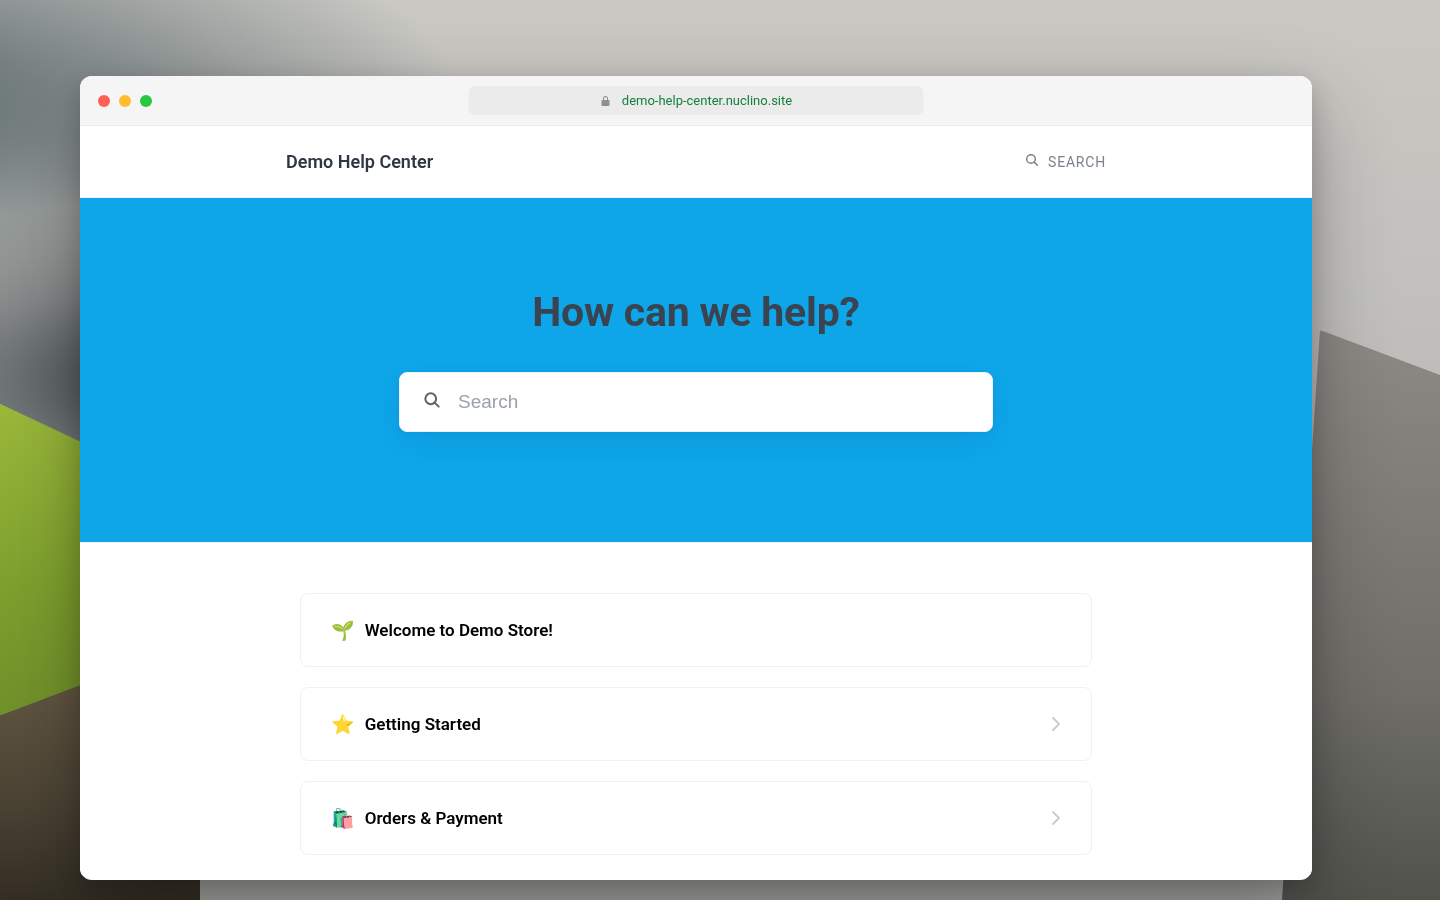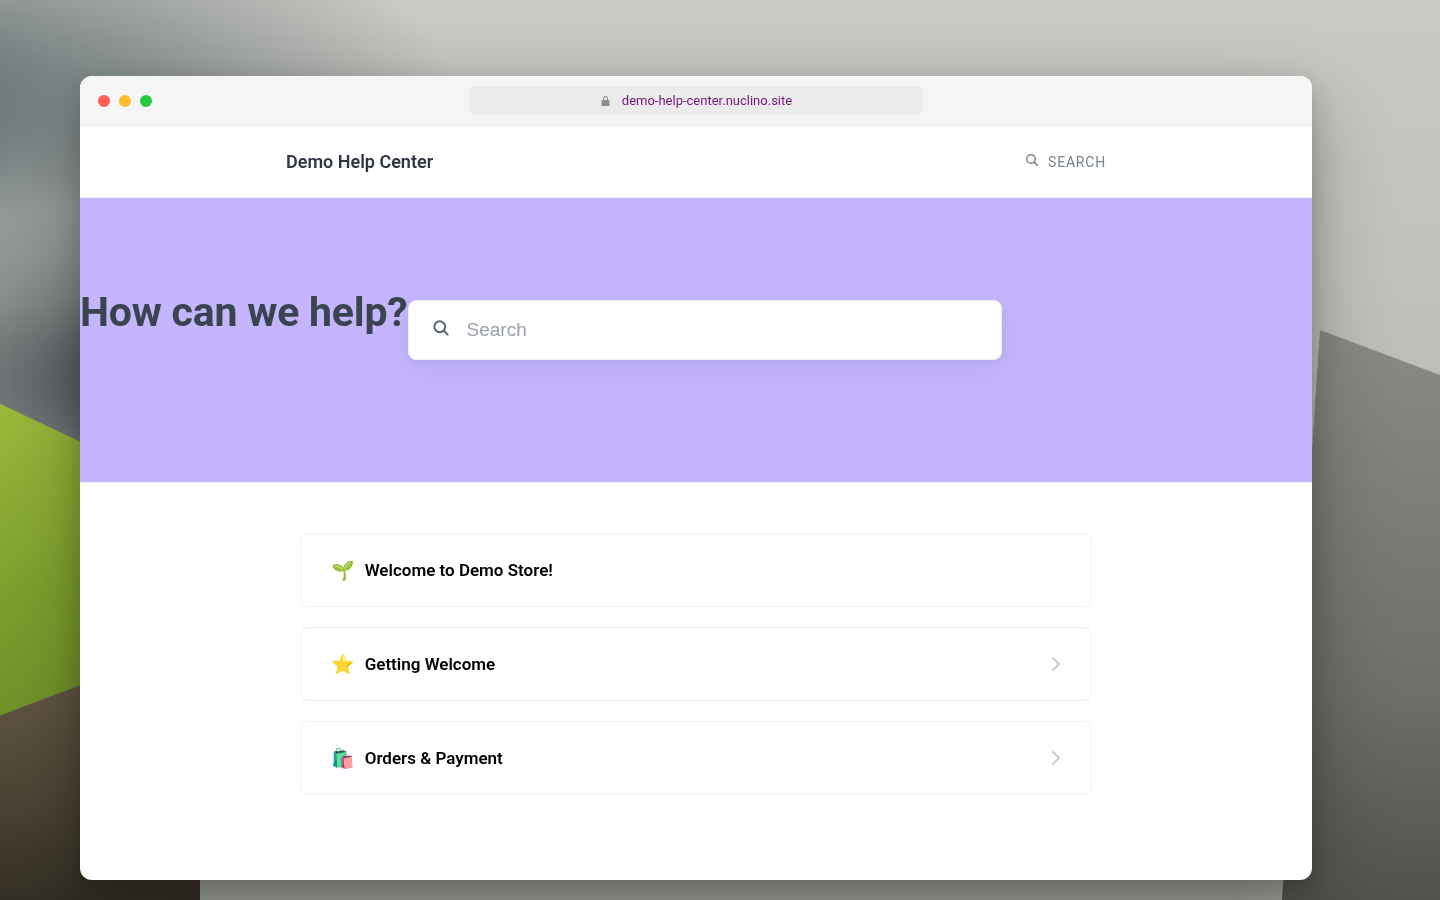--- a/index.html
+++ b/index.html
@@ -74,21 +74,21 @@
     position: absolute;
     left: 50%; transform: translateX(-50%);
     width: 455px; height: 29px;
     background: #ebebec;
     border-radius: 7px;
     display: flex;
     align-items: center;
     justify-content: center;
     gap: 10px;
     font-size: 13px;
-    color: #701a75;
+    color: #15803d;
   }
   .lock-icon svg { width: 12px; height: 12px; display: block; }
 
   .page {
     flex: 1;
     display: flex;
     flex-direction: column;
     overflow: hidden;
   }
 
@@ -115,24 +115,24 @@
     align-items: center;
     gap: 8px;
     color: #7a828c;
     font-size: 14px;
     letter-spacing: .8px;
     cursor: pointer;
   }
   .header-search svg { width: 16px; height: 16px; }
 
   .hero {
-    background: #c4b5fd;
+    background: #0ea5e9;
     padding: 90px 0 110px;
     display: flex;
-    flex-direction: row;
+    flex-direction: column;
     align-items: center;
     border-bottom: 1px solid #f0f1f3;
   }
   .hero-title {
     font-size: 41px;
     font-weight: 700;
     color: #3a4350;
     letter-spacing: -.2px;
     margin-bottom: 36px;
   }
@@ -242,21 +242,21 @@
       <div class="card">
         <div class="card-left">
           <span class="card-emoji">🌱</span>
           <span class="card-title">Welcome to Demo Store!</span>
         </div>
       </div>
 
       <div class="card">
         <div class="card-left">
           <span class="card-emoji">⭐</span>
-          <span class="card-title">Getting Welcome</span>
+          <span class="card-title">Getting Started</span>
         </div>
         <span class="chevron">
           <svg viewBox="0 0 8 14" fill="none" stroke="currentColor" stroke-width="1.8" stroke-linecap="round" stroke-linejoin="round">
               <path d="M1 1l6 6-6 6"></path>
             </svg>
         </span>
       </div>
 
       <div class="card">
         <div class="card-left">

